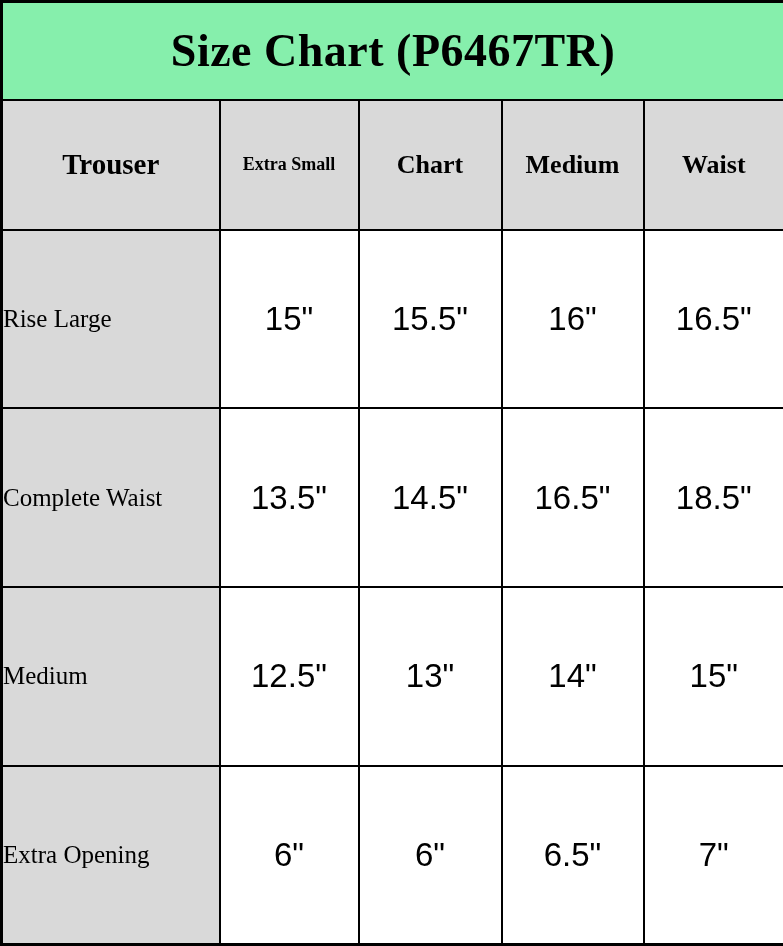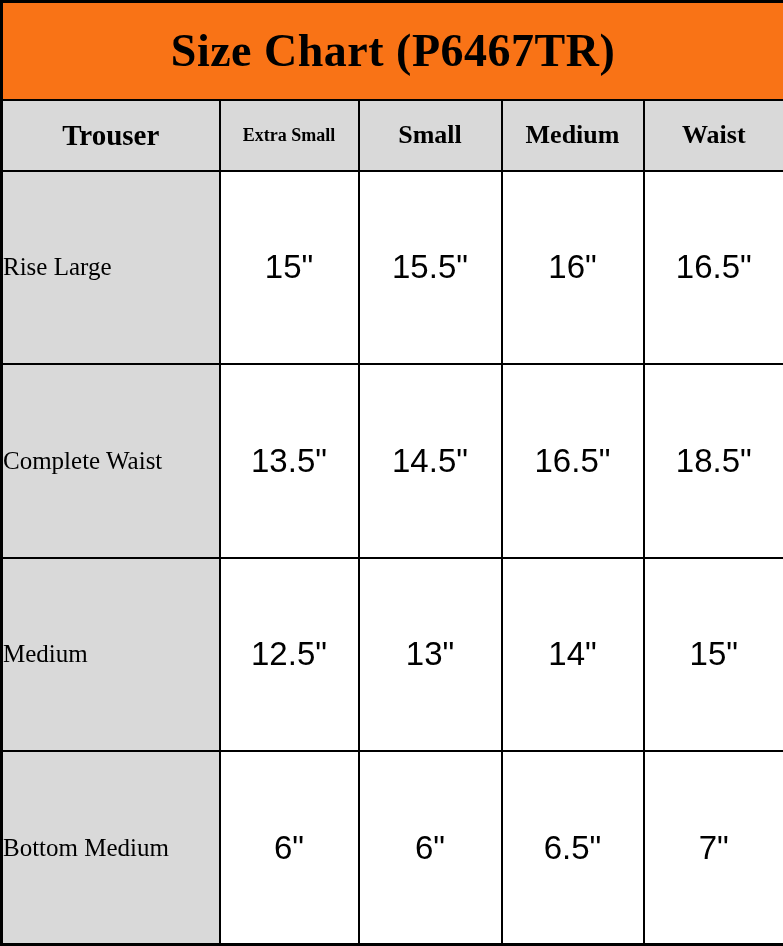--- a/index.html
+++ b/index.html
@@ -31,29 +31,29 @@
   
   col.c0 { width: 218px; }
   col.c1 { width: 139px; }
   col.c2 { width: 143px; }
   col.c3 { width: 142px; }
   col.c4 { width: 141px; }
 
   
   tr.title-row { height: 98px; }
   th.chart-title {
-    background: #f97316;
+    background: #86efac;
     font-size: 46px;
     font-weight: bold;
     text-align: center;
     letter-spacing: 0.5px;
   }
 
   
-  tr.head-row { height: 71px; }
+  tr.head-row { height: 130px; }
   th.head-cell {
     background: #d9d9d9;
     font-weight: bold;
     text-align: center;
     font-size: 26px;
   }
   th.head-corner { font-size: 29px; }
   th.head-xs { font-size: 18px; }
 
   
@@ -84,21 +84,21 @@
         <col class="c3">
         <col class="c4">
     </colgroup>
     <thead>
       <tr class="title-row">
         <th class="chart-title" colspan="5">Size Chart (P6467TR)</th>
       </tr>
       <tr class="head-row">
         <th class="head-cell head-corner">Trouser</th>
         <th class="head-cell head-xs">Extra Small</th>
-        <th class="head-cell">Small</th>
+        <th class="head-cell">Chart</th>
         <th class="head-cell">Medium</th>
         <th class="head-cell">Waist</th>
       </tr>
     </thead>
     <tbody>
       <tr class="data-row">
         <th class="row-label">Rise Large</th>
         <td class="value-cell">15"</td>
         <td class="value-cell">15.5"</td>
         <td class="value-cell">16"</td>
@@ -112,21 +112,21 @@
         <td class="value-cell">18.5"</td>
       </tr>
       <tr class="data-row">
         <th class="row-label">Medium</th>
         <td class="value-cell">12.5"</td>
         <td class="value-cell">13"</td>
         <td class="value-cell">14"</td>
         <td class="value-cell">15"</td>
       </tr>
       <tr class="data-row">
-        <th class="row-label">Bottom Medium</th>
+        <th class="row-label">Extra Opening</th>
         <td class="value-cell">6"</td>
         <td class="value-cell">6"</td>
         <td class="value-cell">6.5"</td>
         <td class="value-cell">7"</td>
       </tr>
     </tbody>
   </table>
 </div>
 
 </body></html>

